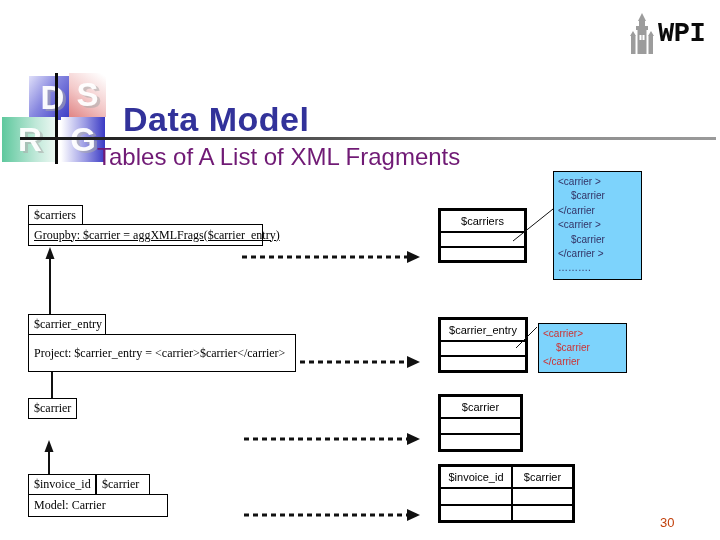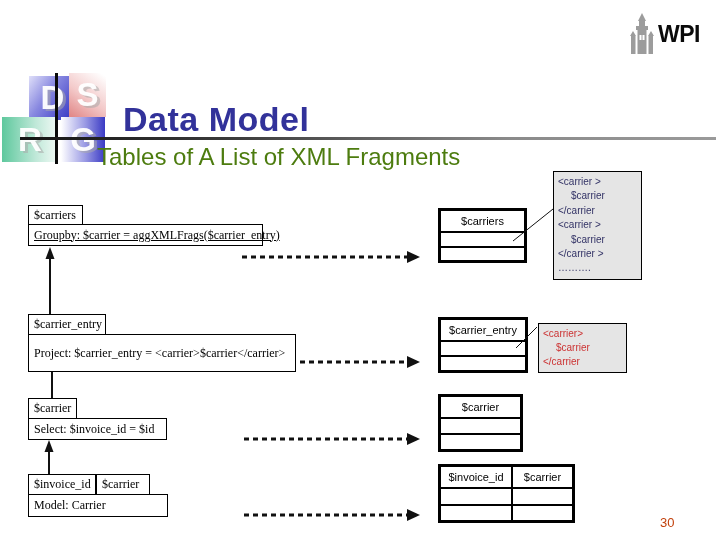--- a/index.html
+++ b/index.html
@@ -5,35 +5,35 @@
   html,body{margin:0;padding:0;background:#fff;}
   .slide{position:relative;width:720px;height:540px;background:#ffffff;overflow:hidden;
          font-family:"Liberation Sans",sans-serif;}
 
   
   .title{position:absolute;left:107px;top:84px;margin:16px;font-size:34px;font-weight:600;
          color:#32329a;letter-spacing:0.5px;white-space:nowrap;}
   .title-rule{position:absolute;left:20px;top:137px;width:696px;height:3px;
          background:linear-gradient(to right,#141414 0%,#3a3a3a 30%,#8a8a8a 70%,#9a9a9a 100%);}
   .subtitle{position:absolute;left:97px;top:143px;margin:0;font-size:24px;font-weight:500;
-         color:#4d7c0f;white-space:nowrap;}
+         color:#701a75;white-space:nowrap;}
 
   
   .tile{position:absolute;display:flex;align-items:center;justify-content:center;
         font-weight:bold;font-size:33px;color:rgba(255,255,255,0.95);
         text-shadow:3px 2px 0 rgba(170,170,170,0.55);}
   #tile-d{left:29px;top:76px;width:47px;height:44px;background:linear-gradient(125deg,#dfdff9 0%,#8888e0 40%,#2c2cc0 100%);}
   #tile-s{left:69px;top:73px;width:37px;height:44px;background:linear-gradient(215deg,#ffffff 5%,#f3c9c9 55%,#e08484 100%);}
   #tile-r{left:2px;top:117px;width:56px;height:45px;background:linear-gradient(to right,#5ec89d 0%,#bfe8d8 60%,#f2faf6 100%);}
   #tile-g{left:61px;top:117px;width:44px;height:45px;background:linear-gradient(to right,#ffffff 0%,#9a9ae4 55%,#3a3ac4 100%);}
   .cross-v{position:absolute;left:55px;top:73px;width:3px;height:91px;background:#0a0a0a;}
 
   
   .wpi{position:absolute;left:627px;top:13px;display:flex;align-items:center;gap:1px;}
-  .wpi-text{font-size:23px;font-weight:800;color:#0a0a0a;letter-spacing:-0.5px;}
+  .wpi-text{font-size:27px;font-weight:800;color:#0a0a0a;letter-spacing:-0.5px;font-family:Liberation Mono, monospace;}
 
   
   .op-tab,.op-body{position:absolute;background:#fff;border:1px solid #000;box-sizing:border-box;
         font-family:"Liberation Serif",serif;font-size:12px;color:#000;
         display:flex;align-items:center;padding-left:5px;white-space:nowrap;z-index:2;}
   #op1-tab {left:28px;top:205px;width:55px;height:20px;}
   #op1-body{left:28px;top:224px;width:235px;height:22px;text-decoration:underline;}
   #op2-tab {left:28px;top:314px;width:78px;height:21px;}
   #op2-body{left:28px;top:334px;width:268px;height:38px;}
   #op3-tab {left:28px;top:398px;width:49px;height:21px;}
@@ -51,21 +51,21 @@
   #t4{left:438px;top:464px;width:137px;height:59px;}
   .rt-header{flex:0 0 20px;border-bottom:2px solid #000;display:flex;align-items:center;
              justify-content:center;font-size:11px;color:#000;white-space:nowrap;}
   .rt-row{flex:1 1 auto;border-bottom:2px solid #000;}
   .rt-row:last-child{border-bottom:none;}
   .cols2{display:grid !important;grid-template-columns:72px 1fr;padding:0;}
   .cols2 .cell{display:flex;align-items:center;justify-content:center;height:100%;box-sizing:border-box;}
   .cols2 .cell:first-child{border-right:2px solid #000;}
 
   
-  .xml-box{position:absolute;border:1px solid #000;background:#e5e5e5;box-sizing:border-box;
+  .xml-box{position:absolute;border:1px solid #000;background:#7dd3fc;box-sizing:border-box;
            padding:3px 4px;font-size:10px;white-space:nowrap;}
   #xml1{left:553px;top:171px;width:89px;height:109px;line-height:14.4px;color:#333366;}
   #xml2{left:538px;top:323px;width:89px;height:50px;line-height:14px;color:#cc3333;}
   .xml-line.indent{padding-left:13px;}
 
   
   .overlay{position:absolute;left:0;top:0;width:720px;height:540px;pointer-events:none;z-index:1;}
 
   .page-number{position:absolute;left:660px;top:515px;font-size:13px;color:#c2410c;}
 </style>
@@ -112,21 +112,20 @@
   <div class="title-rule"></div>
   <h2 class="subtitle">Tables of A List of XML Fragments</h2>
 
   <div class="op-tab" id="op1-tab">$carriers</div>
   <div class="op-body" id="op1-body">Groupby: $carrier = aggXMLFrags($carrier_entry)</div>
 
   <div class="op-tab" id="op2-tab">$carrier_entry</div>
   <div class="op-body" id="op2-body">Project: $carrier_entry = &lt;carrier&gt;$carrier&lt;/carrier&gt;</div>
 
   <div class="op-tab" id="op3-tab">$carrier</div>
-  <div class="op-body" id="op3-body">Select: $invoice_id = $id</div>
 
   <div class="op-tab" id="op4-tab1">$invoice_id</div>
   <div class="op-tab" id="op4-tab2">$carrier</div>
   <div class="op-body" id="op4-body">Model: Carrier</div>
 
   <svg class="overlay">
 
     <g>
       <line x1="50" y1="258" x2="50" y2="314" stroke="#111" stroke-width="2"></line>
       <polygon points="50,247 45.5,259 54.5,259" fill="#111"></polygon>

